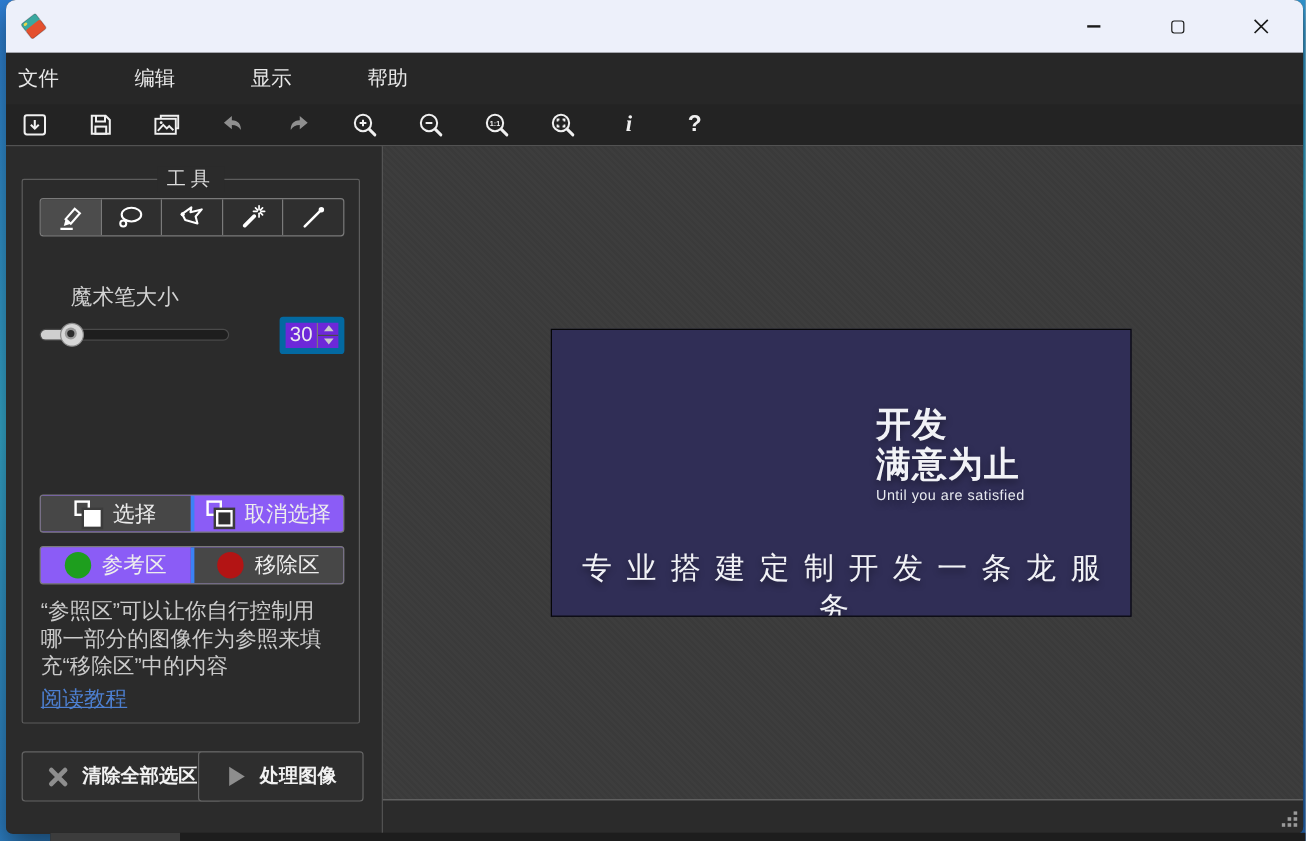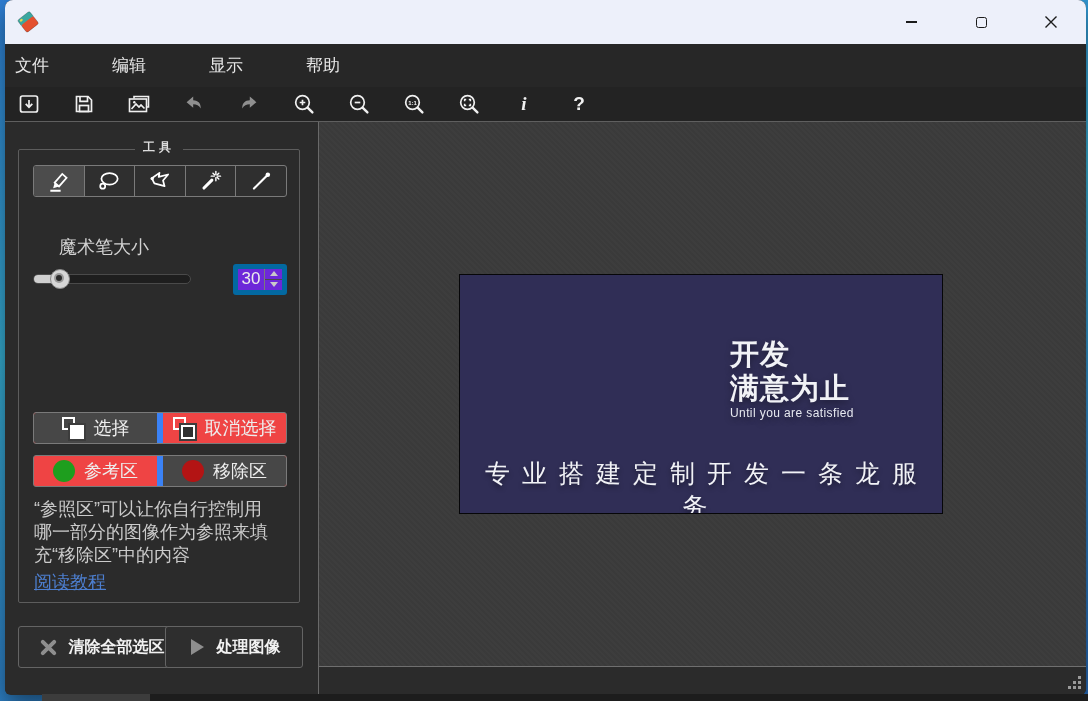--- a/index.html
+++ b/index.html
@@ -43,21 +43,21 @@
   .right-col { flex:1; display:flex; flex-direction:column; border-left:1px solid #696969; }
   .canvas { flex:1; position:relative; background:#3b3b3b;
             background-image:repeating-linear-gradient(45deg, rgba(255,255,255,.012) 0 2px, rgba(0,0,0,.015) 2px 4px); }
   .statusbar { height:28px; background:#2b2b2b; border-top:1px solid #6f6f6f; position:relative; }
   .grip { position:absolute; right:4px; bottom:4px; }
 
   
   .groupbox { position:absolute; left:13px; top:27px; width:282px; height:454px;
               border:1px solid #5d5d5d; border-radius:2px; }
   .groupbox-title { position:absolute; top:-11px; left:50%; transform:translateX(-50%);
-                    background:#2b2b2b; padding:0 8px; font-size:12px; color:#dddddd; letter-spacing:4px;font-weight:bold; }
+                    background:#2b2b2b; padding:0 8px; font-size:16px; color:#dddddd; letter-spacing:4px; }
 
   .tools-row { position:absolute; left:14px; top:15px; width:254px; height:32px; display:flex;
                border:1px solid #7a7a7a; border-radius:3px; overflow:hidden; background:#2f2f2f; }
   .tool-item { flex:1; display:flex; align-items:center; justify-content:center; }
   .tool-item + .tool-item { border-left:1px solid #7a7a7a; }
   .tool-item.selected { background:#4c4c4c; }
 
   .brush-label { position:absolute; left:40px; top:85px; font-size:18px; color:#d2d2d2; }
   .slider-row { position:absolute; left:14px; top:113px; width:254px; height:32px; display:flex; align-items:center; }
   .slider { position:relative; width:158px; height:32px; }
@@ -76,25 +76,25 @@
   .spin-up { border-bottom:1px solid #4a4a4a; }
   .tri-up { width:0; height:0; border-left:4px solid transparent; border-right:4px solid transparent; border-bottom:5px solid #c9c9c9; }
   .tri-down { width:0; height:0; border-left:4px solid transparent; border-right:4px solid transparent; border-top:5px solid #c9c9c9; }
 
   .hint { white-space:pre-line; font-size:18px; line-height:23px; color:#cbcbcb; }
   .hint1 { position:absolute; left:17px; top:156px; width:260px; }
   .hint2 { position:absolute; left:15px; top:348px; width:264px; }
   .tutorial { position:absolute; left:15px; top:420px; font-size:18px; color:#4d7fd0; text-decoration:underline; }
 
   .seg { position:absolute; left:14px; width:254px; height:32px; display:flex;
-         border:1px solid #7a7a7a; border-radius:3px; background:#ef4444; overflow:hidden; }
+         border:1px solid #7a7a7a; border-radius:3px; background:#8b5cf6; overflow:hidden; }
   .seg1 { top:262px; } .seg2 { top:305px; }
   .seg-half { flex:1; display:flex; align-items:center; justify-content:center; gap:9px;
               font-size:18px; color:#ededed; }
-  .seg-half + .seg-half { border-left:6px solid #3b82f6; }
+  .seg-half + .seg-half { border-left:3px solid #3b82f6; }
   .seg-half.selected { background:#474747; }
 
   .sq-icon { position:relative; width:23px; height:23px; flex:none; }
   .sq-back { position:absolute; left:0; top:0; width:13px; height:13px; border:2.5px solid #fff; }
   .sq-front-f { position:absolute; right:1px; bottom:1px; width:14px; height:14px; background:#fff; outline:2px solid #3c3c3c; }
   .sq-front-o { position:absolute; right:1px; bottom:1px; width:14px; height:14px; border:2.5px solid #fff; background:#2f2f2f; outline:2px solid #3c3c3c; }
   .dot { width:22px; height:22px; border-radius:50%; flex:none; }
 
   .action-btn { position:absolute; height:42px; border:1px solid #646464; border-radius:3px;
                 background:#2e2e2e; display:flex; align-items:center; justify-content:center;

